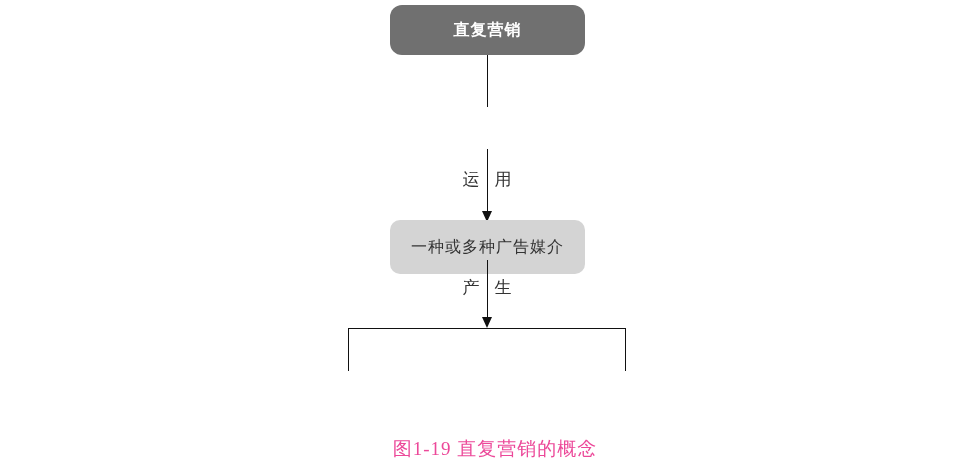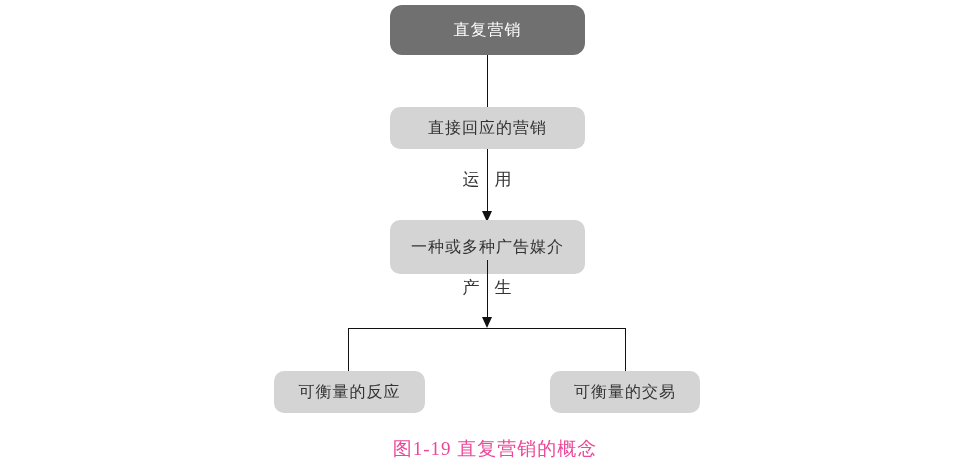--- a/index.html
+++ b/index.html
@@ -21,21 +21,21 @@
     align-items: center;
     justify-content: center;
     border-radius: 10px;
     font-size: 16px;
     letter-spacing: 1px;
     box-sizing: border-box;
   }
   .node.dark {
     background: var(--dark-node-bg, #707070);
     color: var(--dark-node-text, #ffffff);
-    font-weight: normal;
+    font-weight: bold;
     border-radius: 12px;
   }
   .node.light {
     background: var(--light-node-bg, #d4d4d4);
     color: var(--light-node-text, #333333);
   }
   #node-root   { left: 390px; top: 5px;   width: 195px; height: 50px; }
   #node-level2 { left: 390px; top: 107px; width: 195px; height: 42px; }
   #node-level3 { left: 390px; top: 220px; width: 195px; height: 54px; }
   #node-leaf-left  { left: 274px; top: 371px; width: 151px; height: 42px; }
@@ -99,23 +99,20 @@
 <body>
 
 <div class="canvas">
 
   <div class="node dark" id="node-root">
     <span>直复营销</span>
   </div>
 
   <div class="vline" id="edge-root-level2"></div>
 
-  <div class="node light" id="node-level2">
-    <span>直接回应的营销</span>
-  </div>
 
   <div class="vline" id="edge-level2-level3"></div>
   <div class="arrow-head" id="arrow-level3"></div>
   <div class="edge-label" id="edge-label-apply">
     <span>运</span>
     <span>用</span>
   </div>
 
   <div class="node light" id="node-level3">
     <span>一种或多种广告媒介</span>
@@ -125,23 +122,17 @@
   <div class="arrow-head" id="arrow-branch"></div>
   <div class="edge-label" id="edge-label-generate">
     <span>产</span>
     <span>生</span>
   </div>
 
   <div class="hline" id="branch-hline"></div>
   <div class="vline" id="branch-drop-left"></div>
   <div class="vline" id="branch-drop-right"></div>
 
-  <div class="node light" id="node-leaf-left">
-    <span>可衡量的反应</span>
-  </div>
 
-  <div class="node light" id="node-leaf-right">
-    <span>可衡量的交易</span>
-  </div>
 
   <div class="caption">图1-19 直复营销的概念</div>
 
 </div>
 
 </body></html>

